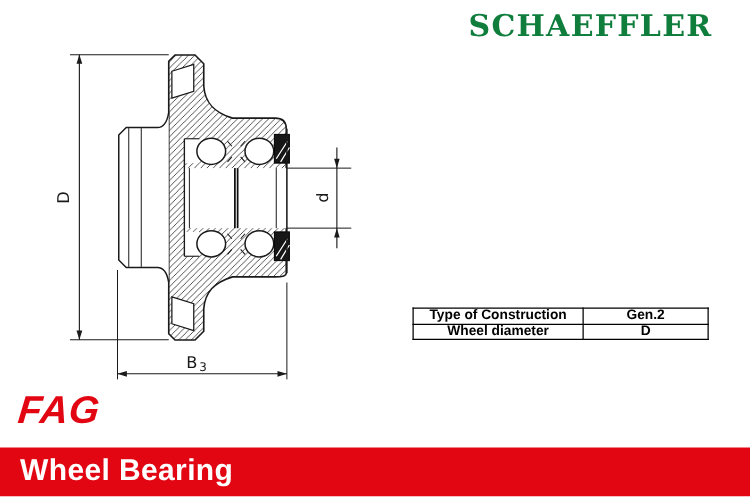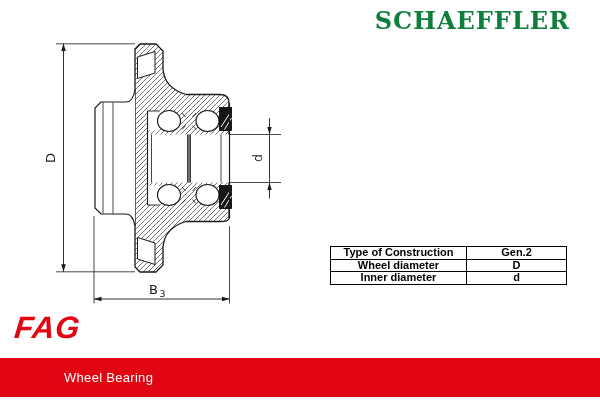--- a/index.html
+++ b/index.html
@@ -29,23 +29,22 @@
     color:var(--fag-red,#E20613);font-weight:bold;font-style:italic;
     font-size:31px;letter-spacing:.5px;transform:skewX(-6deg);
     transform-origin:left bottom;line-height:1;
   }
   .banner{
     position:absolute;left:0;top:358px;width:600px;height:39px;
     background:var(--banner-red,#E20613);
   }
   .banner-text{
     position:absolute;left:16px;top:50%;transform:translateY(-53%);
-    color:var(--banner-fg,#fff);font-weight:normal;font-size:13px;letter-spacing:.3px;
+    color:var(--banner-fg,#fff);font-weight:bold;font-size:24px;letter-spacing:.3px;
     white-space:nowrap;
-    margin-left:48px;
   }
   text.dim{font-family:"DejaVu Sans",sans-serif;fill:#1a1a1a;}
 </style>
 </head>
 <body>
 
 <div class="brand">SCHAEFFLER</div>
 
 <svg class="drawing" width="300" height="320" viewBox="0 0 300 320" xmlns="http://www.w3.org/2000/svg">
   <defs>
@@ -139,24 +138,20 @@
 <table class="spec-table">
   <tbody>
     <tr>
       <td class="c1">Type of Construction</td>
       <td class="c2">Gen.2</td>
     </tr>
     <tr>
       <td class="c1">Wheel diameter</td>
       <td class="c2">D</td>
     </tr>
-    <tr>
-      <td class="c1">Inner diameter</td>
-      <td class="c2">d</td>
-    </tr>
   </tbody>
 </table>
 
 <div class="fag-logo">FAG</div>
 
 <div class="banner">
   <span class="banner-text">Wheel Bearing</span>
 </div>
 
 </body></html>

